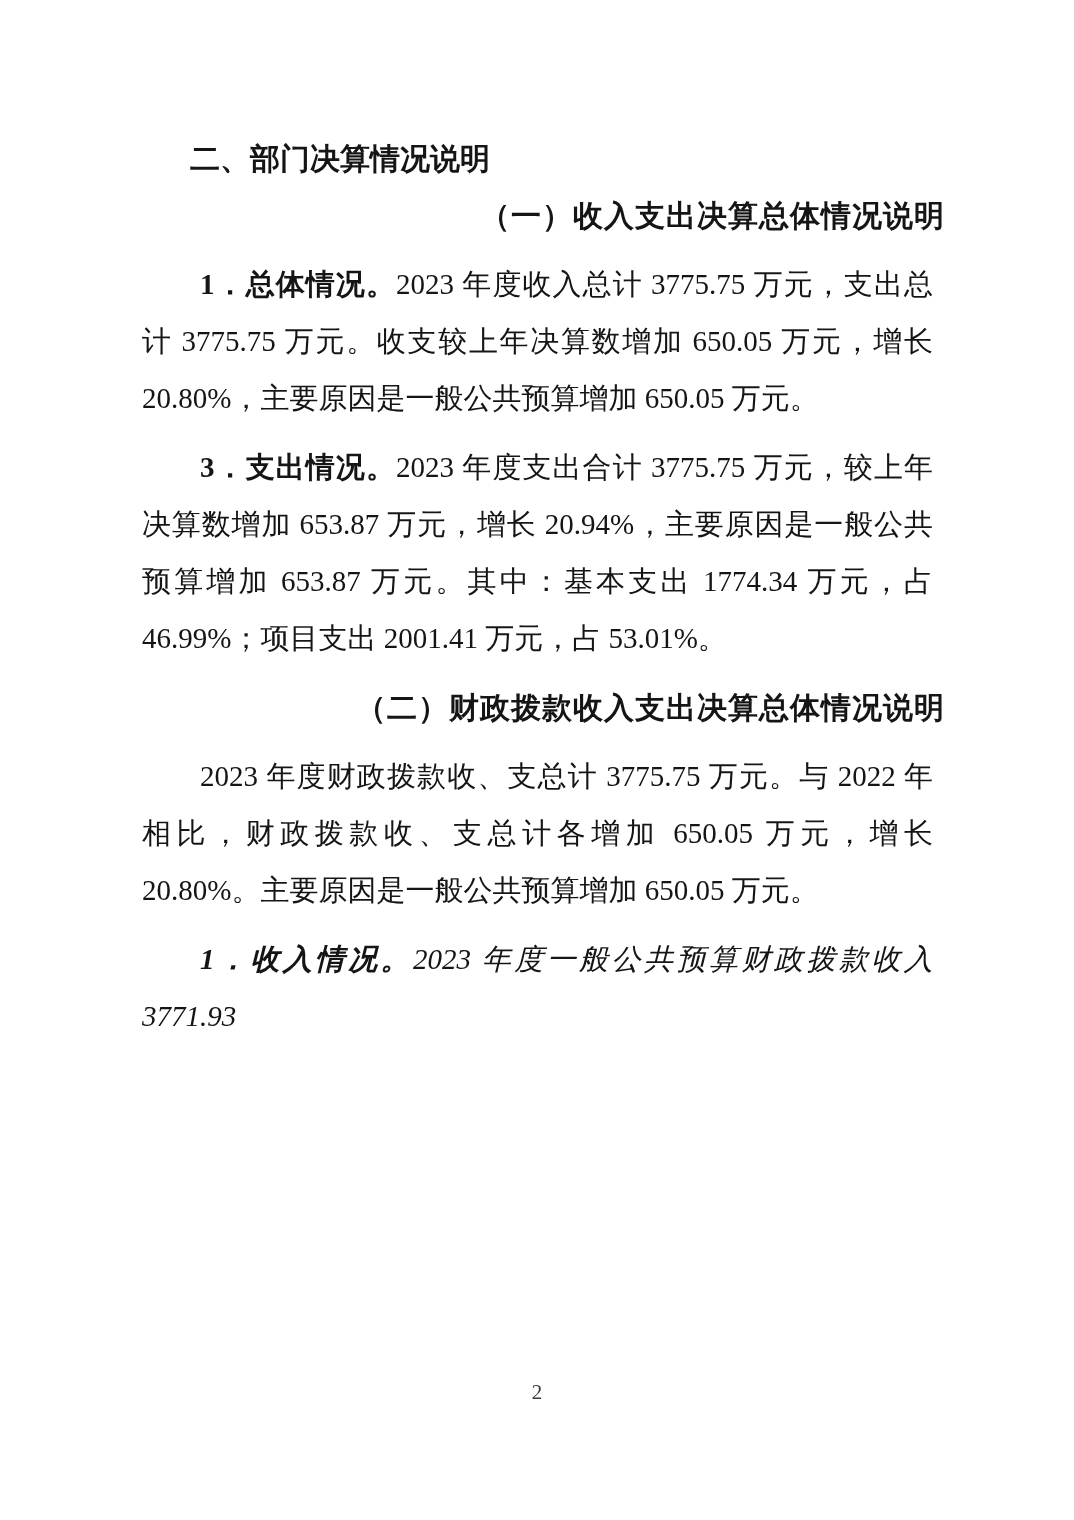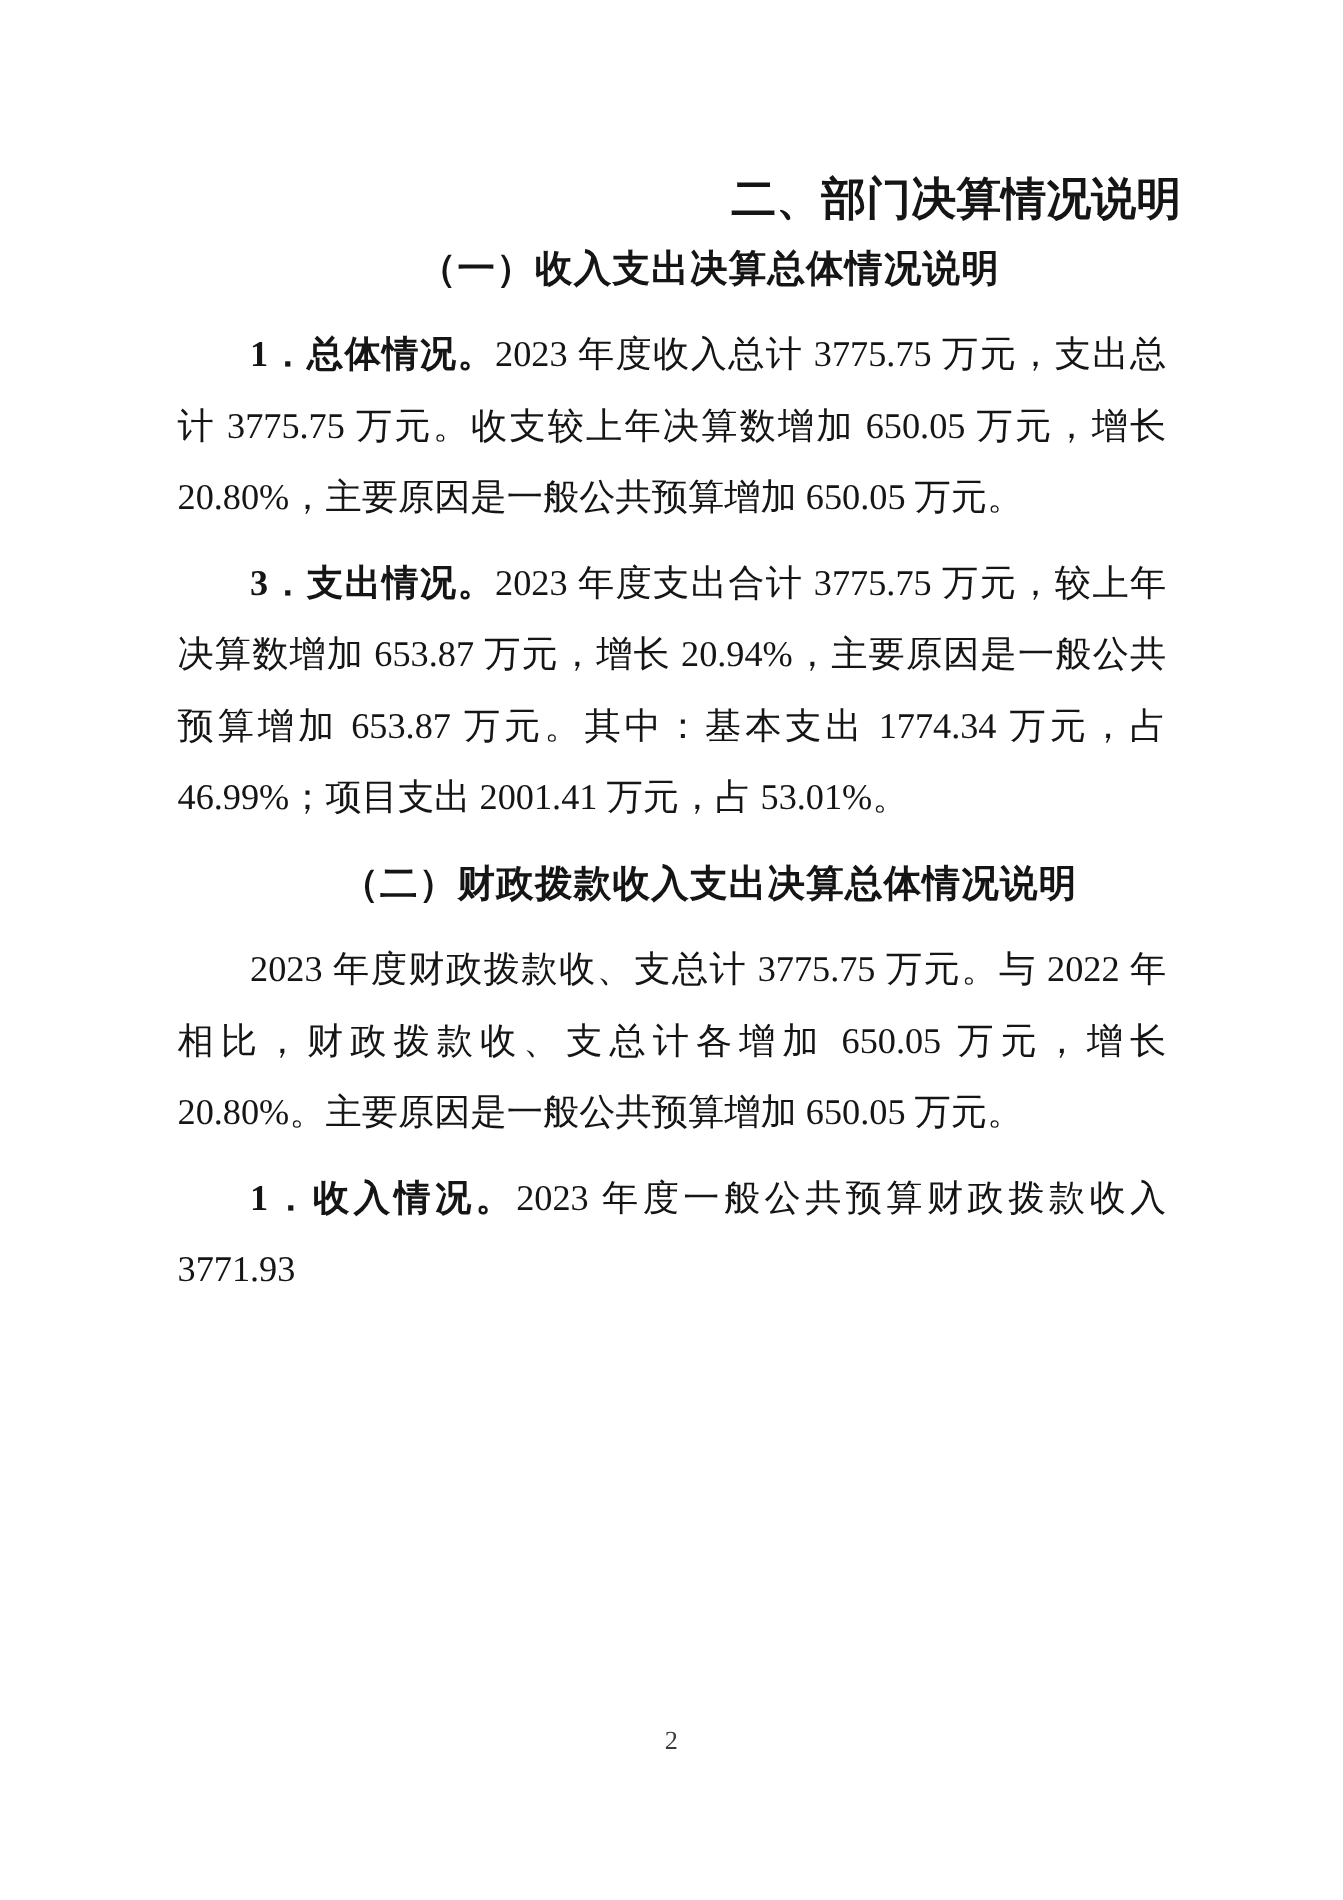--- a/index.html
+++ b/index.html
@@ -18,49 +18,50 @@
     overflow: hidden;
   }
   .doc-body {
     font-family: "Liberation Serif", serif;
     font-size: 29px;
     line-height: 57px;
     text-align: justify;
   }
   .h1 {
     font-family: "Liberation Sans", sans-serif;
-    font-size: 36px;
+    font-size: 30px;
     font-weight: 700;
     margin: 0;
     padding: 0;
     text-indent: 2em;
     line-height: 57px;
-    text-align: right;
+    text-align: left;
   }
   .h2 {
     font-family: "Liberation Serif", serif;
     font-size: 30px;
     font-weight: 700;
     margin: 0;
     padding: 0;
     text-indent: 2em;
     line-height: 57px;
     letter-spacing: 1px;
-    text-align: center;
+    text-align: right;
   }
   .para {
     margin: 12px;
     padding: 0;
     text-indent: 2em;
   }
   .para .lead {
     font-weight: 700;
   }
   .para.fill-last {
     text-align-last: justify;
+    font-style: italic;
   }
   .page-number {
     position: absolute;
     top: 1378px;
     left: 0;
     width: 100%;
     text-align: center;
     font-family: "Liberation Serif", serif;
     font-size: 21px;
     line-height: 28px;

